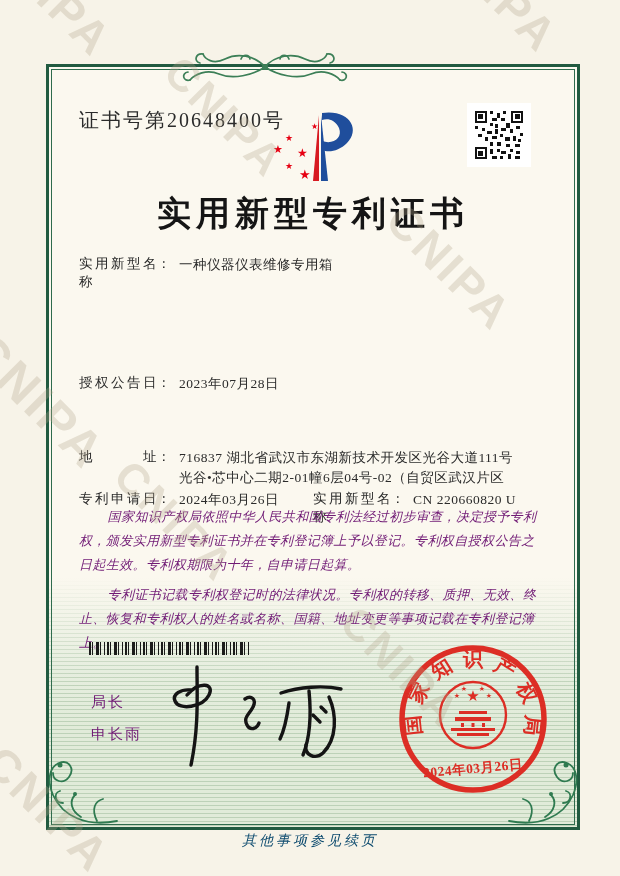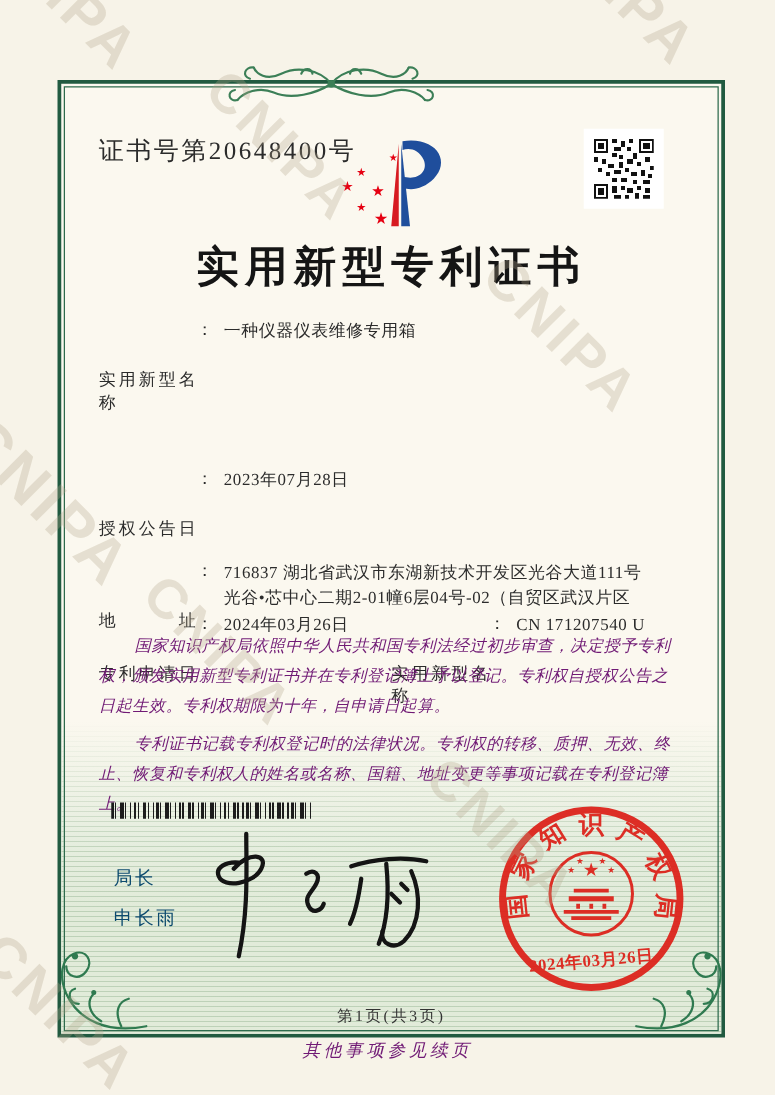--- a/index.html
+++ b/index.html
@@ -40,49 +40,49 @@
   .cert-no{position:absolute;left:30px;top:40px;font-size:20px;letter-spacing:2px;z-index:4;}
   .logo{position:absolute;left:214px;top:40px;z-index:4;}
   .qr-box{position:absolute;left:418px;top:36px;width:64px;height:64px;background:#fff;z-index:4;
     display:flex;align-items:center;justify-content:center;}
   .title{
     position:absolute;left:0;right:0;top:124px;text-align:center;z-index:4;
     font-size:34px;font-weight:bold;letter-spacing:5px;color:#151515;
   }
   
   .row{position:absolute;left:30px;right:24px;font-size:13.5px;z-index:4;letter-spacing:0.5px;}
-  .flabel{display:inline-block;width:78px;text-align:justify;text-align-last:justify;vertical-align:top;margin-top:40px;}
+  .flabel{display:inline-block;width:78px;text-align:justify;text-align-last:justify;vertical-align:top;}
   .colon{display:inline-block;width:14px;vertical-align:top;}
   .fvalue{display:inline-block;margin-left:8px;vertical-align:top;max-width:380px;line-height:1.45;}
   .grant2{position:absolute;left:234px;top:0;}
   
   .paras{position:absolute;left:30px;width:472px;top:438px;z-index:4;}
   .paras p{
     margin:0 14px 6px 0;font-size:13px;line-height:1.85;text-indent:2.2em;
     font-style:italic;color:#701a75;letter-spacing:0.4px;
   }
   
   .barcode{
     position:absolute;left:40px;top:575px;width:160px;height:13px;z-index:4;
     background:repeating-linear-gradient(90deg,
       #1c1c1c 0 2px,transparent 2px 3px,
       #1c1c1c 3px 4px,transparent 4px 7px,
       #1c1c1c 7px 10px,transparent 10px 11px,
       #1c1c1c 11px 12px,transparent 12px 15px,
       #1c1c1c 15px 16px,transparent 16px 18px);
   }
   .director{position:absolute;left:42px;top:626px;z-index:4;
-    font-family:Liberation Sans, sans-serif;font-size:15px;letter-spacing:2px;color:#0c4a6e;}
+    font-family:Liberation Sans, sans-serif;font-size:15px;letter-spacing:2px;color:#701a75;}
   .director div{margin-bottom:13px;}
   .signature{position:absolute;left:104px;top:592px;z-index:4;}
   .seal{position:absolute;left:344px;top:572px;z-index:5;opacity:0.93;}
   .page-no{position:absolute;left:0;right:0;top:738px;text-align:center;font-size:12.5px;letter-spacing:2px;z-index:4;color:#333;}
   .footer-note{
     position:absolute;left:0;right:0;top:832px;text-align:center;z-index:4;
-    font-size:14px;font-style:italic;letter-spacing:3px;color:#701a75;
+    font-size:14px;font-style:italic;letter-spacing:3px;color:#0c4a6e;
   }
   
   .orn{position:absolute;z-index:4;pointer-events:none;}
   .orn-top{left:126px;top:-18px;}
   .orn-bl{left:-10px;top:688px;}
   .orn-br{left:458px;top:688px;transform:scaleX(-1);}
 </style>
 </head>
 <body>
 
@@ -213,21 +213,21 @@
   </div>
   <div class="row" style="top:307px">
     <span class="flabel">授权公告日</span><span class="colon">：</span><span class="fvalue">2023年07月28日</span>
   </div>
   <div class="row" style="top:381px">
     <span class="flabel">地址</span><span class="colon">：</span><span class="fvalue"><span>716837 湖北省武汉市东湖新技术开发区光谷大道111号</span><br><span>光谷•芯中心二期2-01幢6层04号-02（自贸区武汉片区</span></span>
   </div>
   <div class="row" style="top:423px">
     <span class="flabel">专利申请日</span><span class="colon">：</span><span class="fvalue">2024年03月26日</span>
     <span class="grant2">
-      <span class="flabel">实用新型名称</span><span class="colon">：</span><span class="fvalue">CN 171207540 U</span>
+      <span class="flabel">实用新型名称</span><span class="colon">：</span><span class="fvalue">CN 220660820 U</span>
     </span>
   </div>
 
   <div class="paras">
     <p>国家知识产权局依照中华人民共和国专利法经过初步审查，决定授予专利权，颁发实用新型专利证书并在专利登记簿上予以登记。专利权自授权公告之日起生效。专利权期限为十年，自申请日起算。</p>
     <p>专利证书记载专利权登记时的法律状况。专利权的转移、质押、无效、终止、恢复和专利权人的姓名或名称、国籍、地址变更等事项记载在专利登记簿上。</p>
   </div>
 
   <div class="barcode"></div>
 
@@ -272,16 +272,15 @@
       <rect x="62" y="78" width="36" height="4"></rect>
       <rect x="68" y="84" width="3" height="4"></rect>
       <rect x="78.5" y="84" width="3" height="4"></rect>
       <rect x="89" y="84" width="3" height="4"></rect>
       <rect x="58" y="89" width="44" height="3"></rect>
       <rect x="64" y="94" width="32" height="3"></rect>
     </g>
     <text x="80" y="134" transform="rotate(-5 80 130)" fill="#dd2018" font-size="13.5" font-weight="bold" text-anchor="middle" letter-spacing="0.5">2024年03月26日</text>
   </svg>
 
-  <div class="page-no">第1页(共3页)</div>
 </div>
 
 <div class="footer-note">其他事项参见续页</div>
 
 </body></html>

